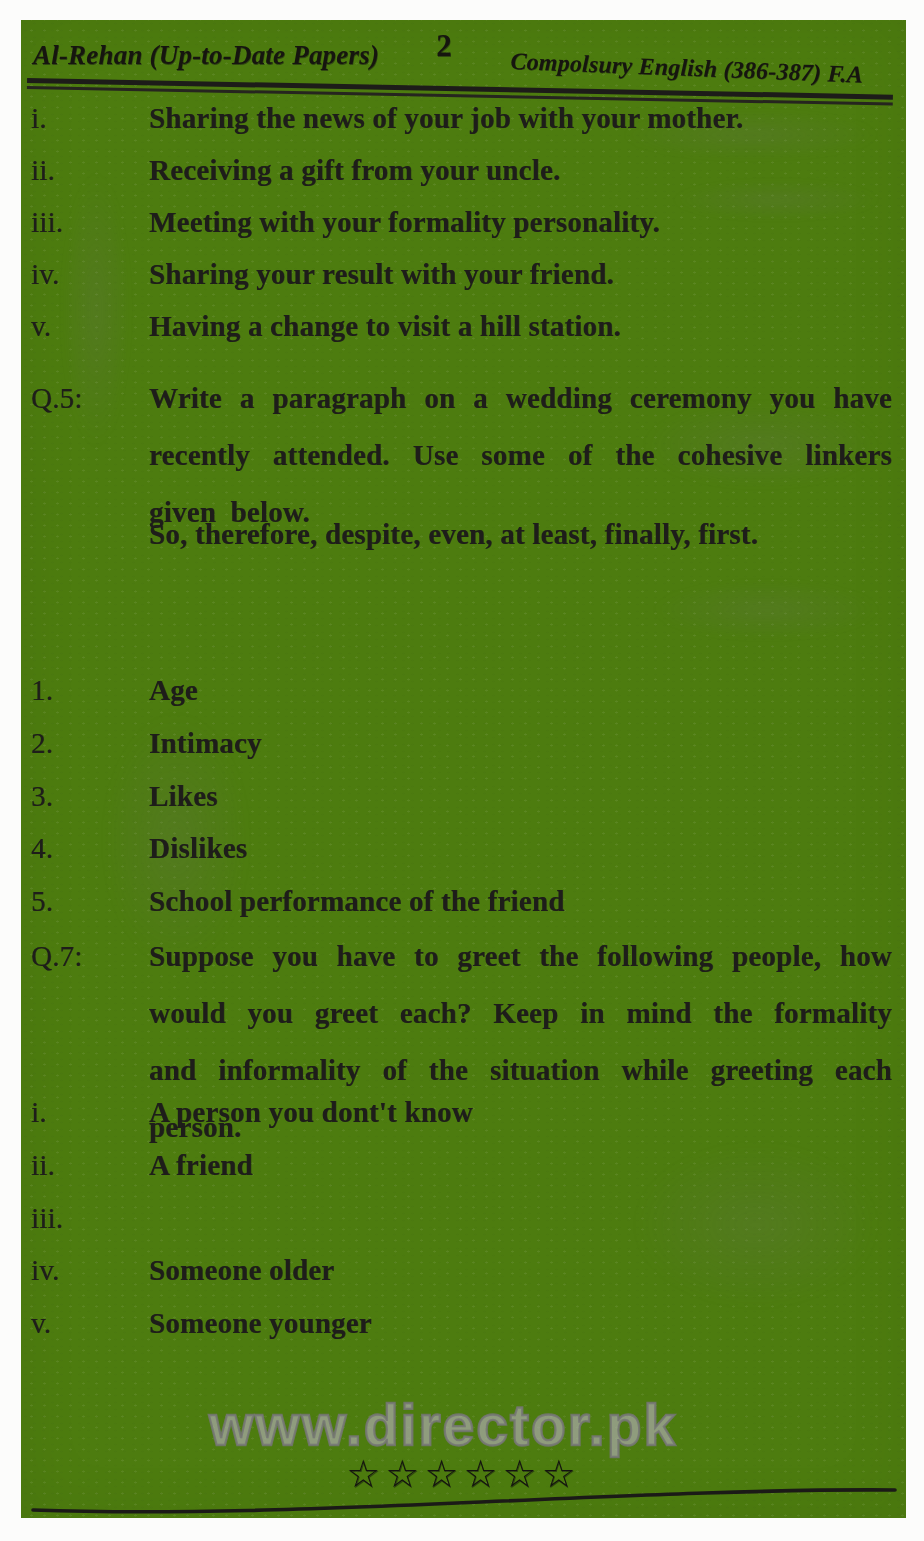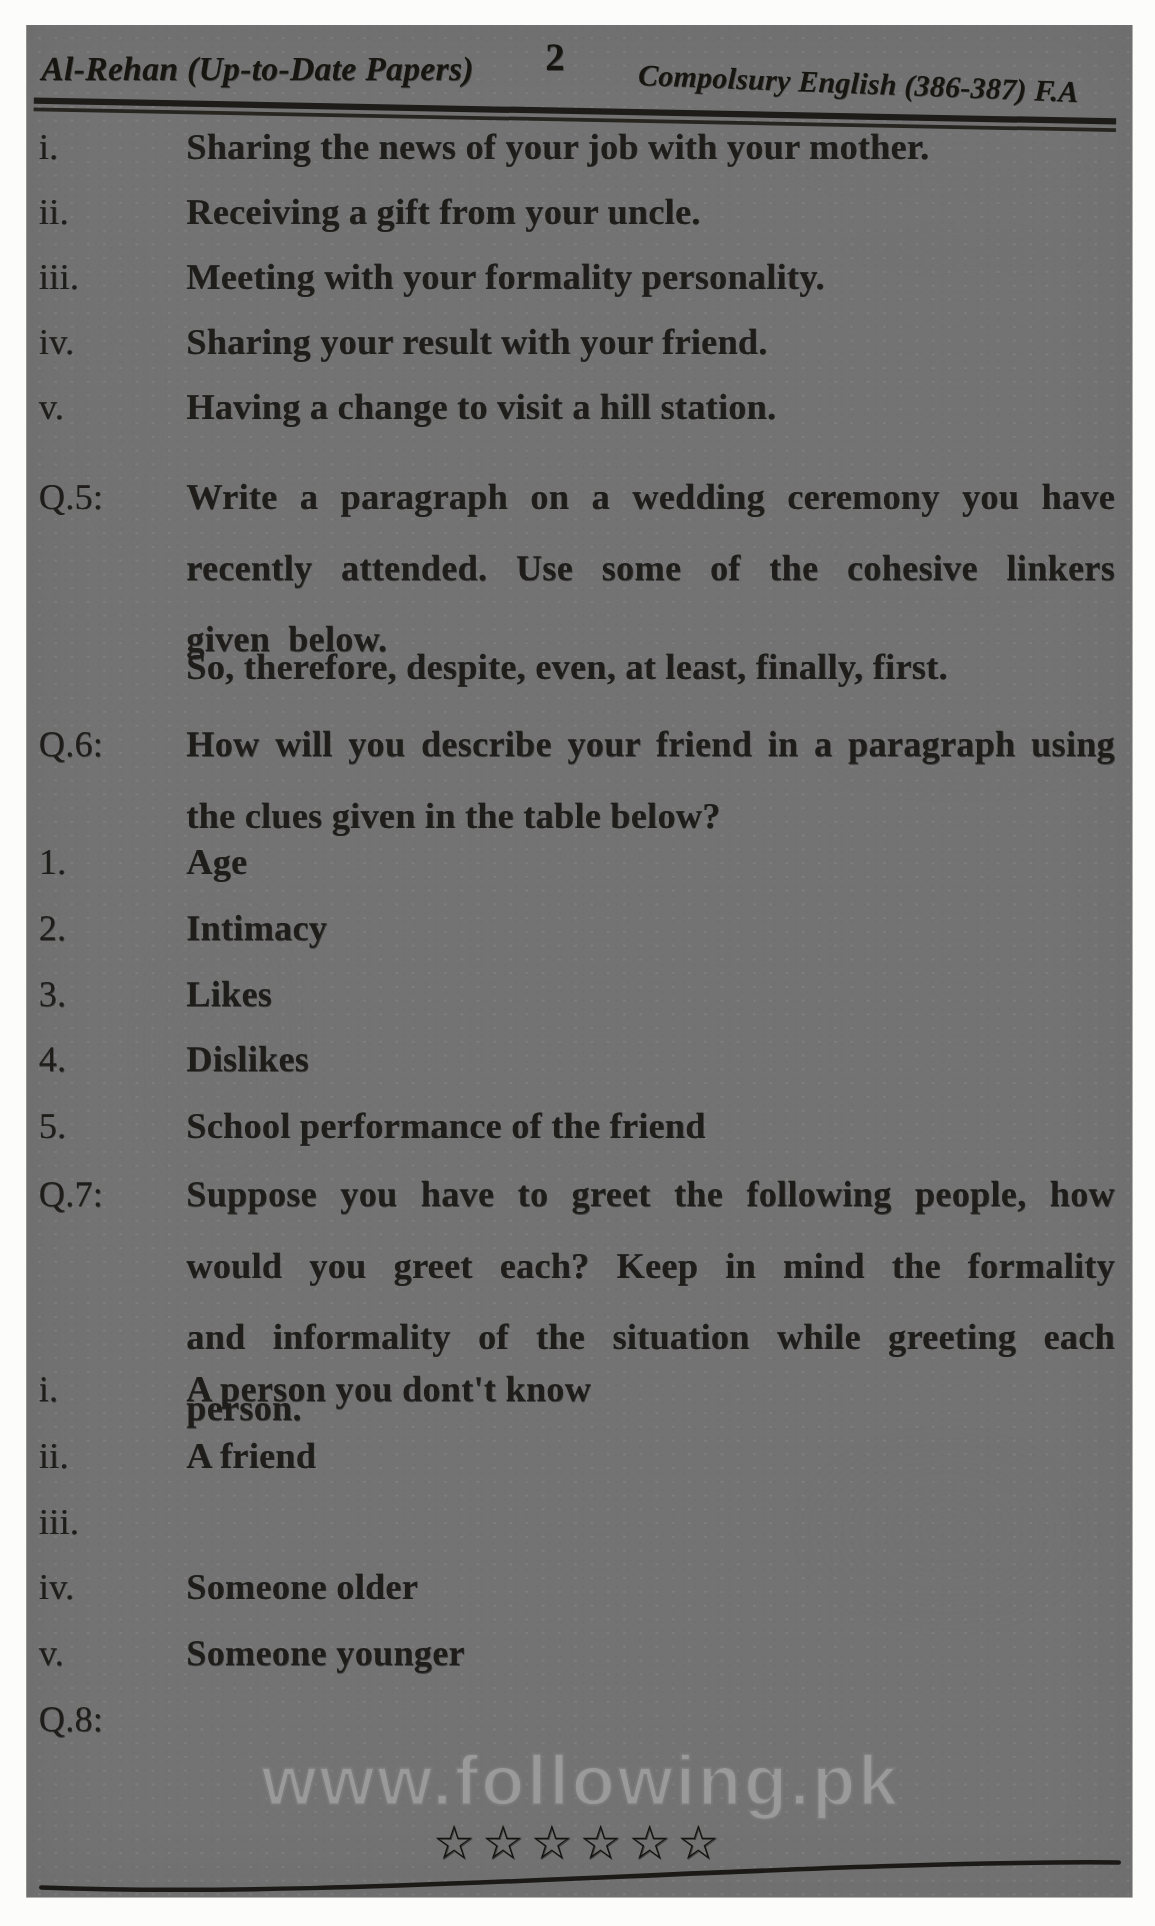--- a/index.html
+++ b/index.html
@@ -3,21 +3,21 @@
 <meta charset="utf-8">
 <style>
   html,body{margin:0;padding:0;}
   body{
     width:924px;height:1541px;position:relative;overflow:hidden;
     background:#fcfcfb;
     font-family:"Liberation Serif", serif;
   }
   .page{
     position:absolute;left:21px;top:20px;width:885px;height:1498px;
-    background:#737373;
+    background:#4d7c0f;
     box-shadow:inset 0 0 70px rgba(0,0,0,0.055);
   }
   .page::before{
     content:"";position:absolute;inset:0;pointer-events:none;
     background-image:
       radial-gradient(rgba(40,40,40,0.035) 1px, transparent 1.4px),
       radial-gradient(rgba(255,255,255,0.08) 1px, transparent 1.4px);
     background-size:9px 7px, 13px 11px;
     background-position:0 0, 4px 5px;
   }
@@ -114,24 +114,20 @@
 
   <div class="row para j ws2" style="top:350px">
     <div class="lbl" style="line-height:57px">Q.5:</div>
     <div class="txt">Write a paragraph on a wedding ceremony you have recently attended. Use some of the cohesive linkers given below.</div>
   </div>
   <div class="row" style="top:496px">
     <div class="lbl"></div>
     <div class="txt">So, therefore, despite, even, at least, finally, first.</div>
   </div>
 
-  <div class="row para j" style="top:548px">
-    <div class="lbl" style="line-height:57px">Q.6:</div>
-    <div class="txt">How will you describe your friend in a paragraph using the clues given in the table below?</div>
-  </div>
 
   <div class="row" style="top:652px">
     <div class="lbl">1.</div>
     <div class="txt">Age</div>
   </div>
   <div class="row" style="top:705px">
     <div class="lbl">2.</div>
     <div class="txt">Intimacy</div>
   </div>
   <div class="row" style="top:758px">
@@ -166,24 +162,23 @@
   <div class="row" style="top:1232px">
     <div class="lbl">iv.</div>
     <div class="txt">Someone older</div>
   </div>
   <div class="row" style="top:1285px">
     <div class="lbl">v.</div>
     <div class="txt">Someone younger</div>
   </div>
 
   <div class="row para j ws2" style="top:1328px">
-    <div class="lbl" style="line-height:57px">Q.8:</div>
   </div>
 
-  <div class="watermark">www.following.pk</div>
+  <div class="watermark">www.director.pk</div>
 
   <div class="stars">☆☆☆☆☆☆</div>
 
   <svg class="bottom-rule" viewBox="0 0 885 44" xmlns="http://www.w3.org/2000/svg">
     <path d="M 12 32 C 150 37, 300 31, 460 24 C 620 17, 760 11, 874 12" fill="none" stroke="#1b1a17" stroke-width="3.6" stroke-linecap="round"></path>
   </svg>
 
 </div>
 
 </body></html>

